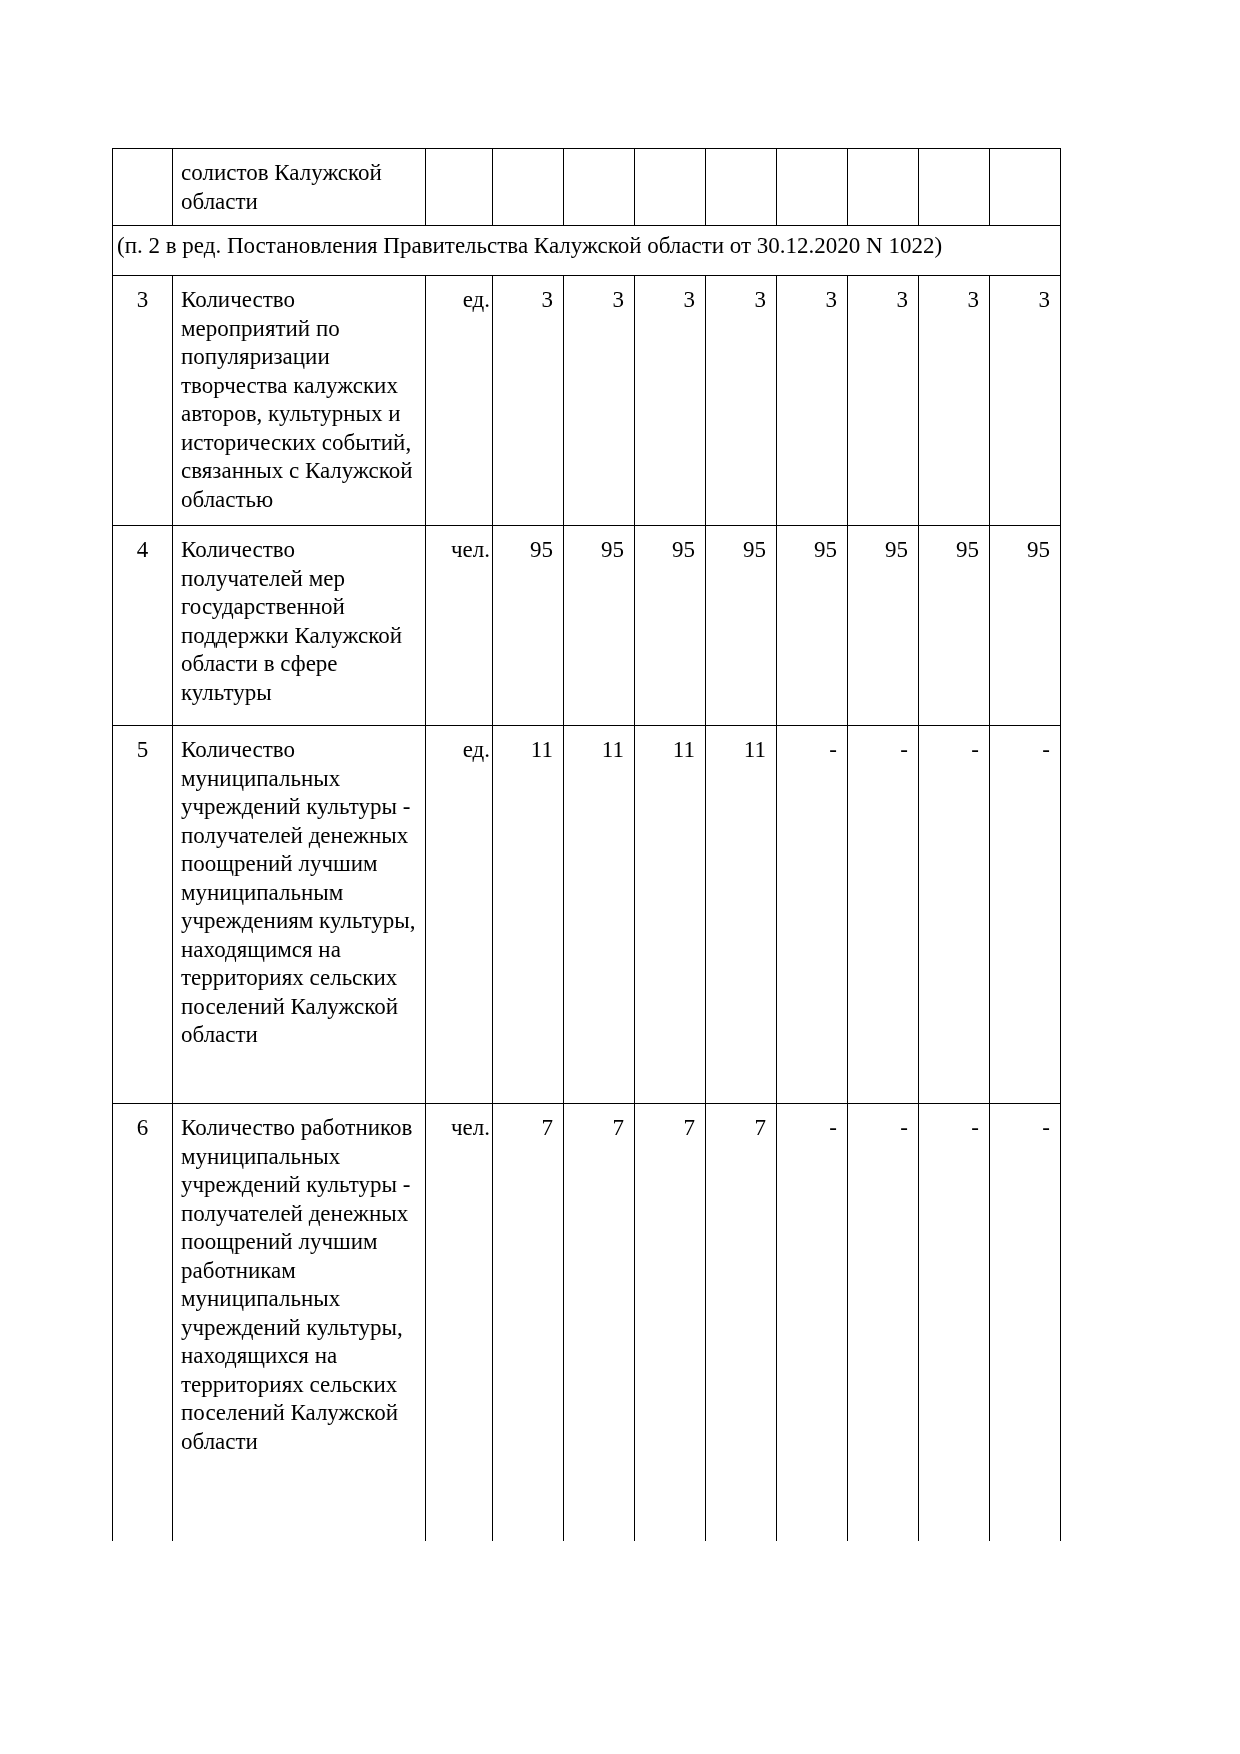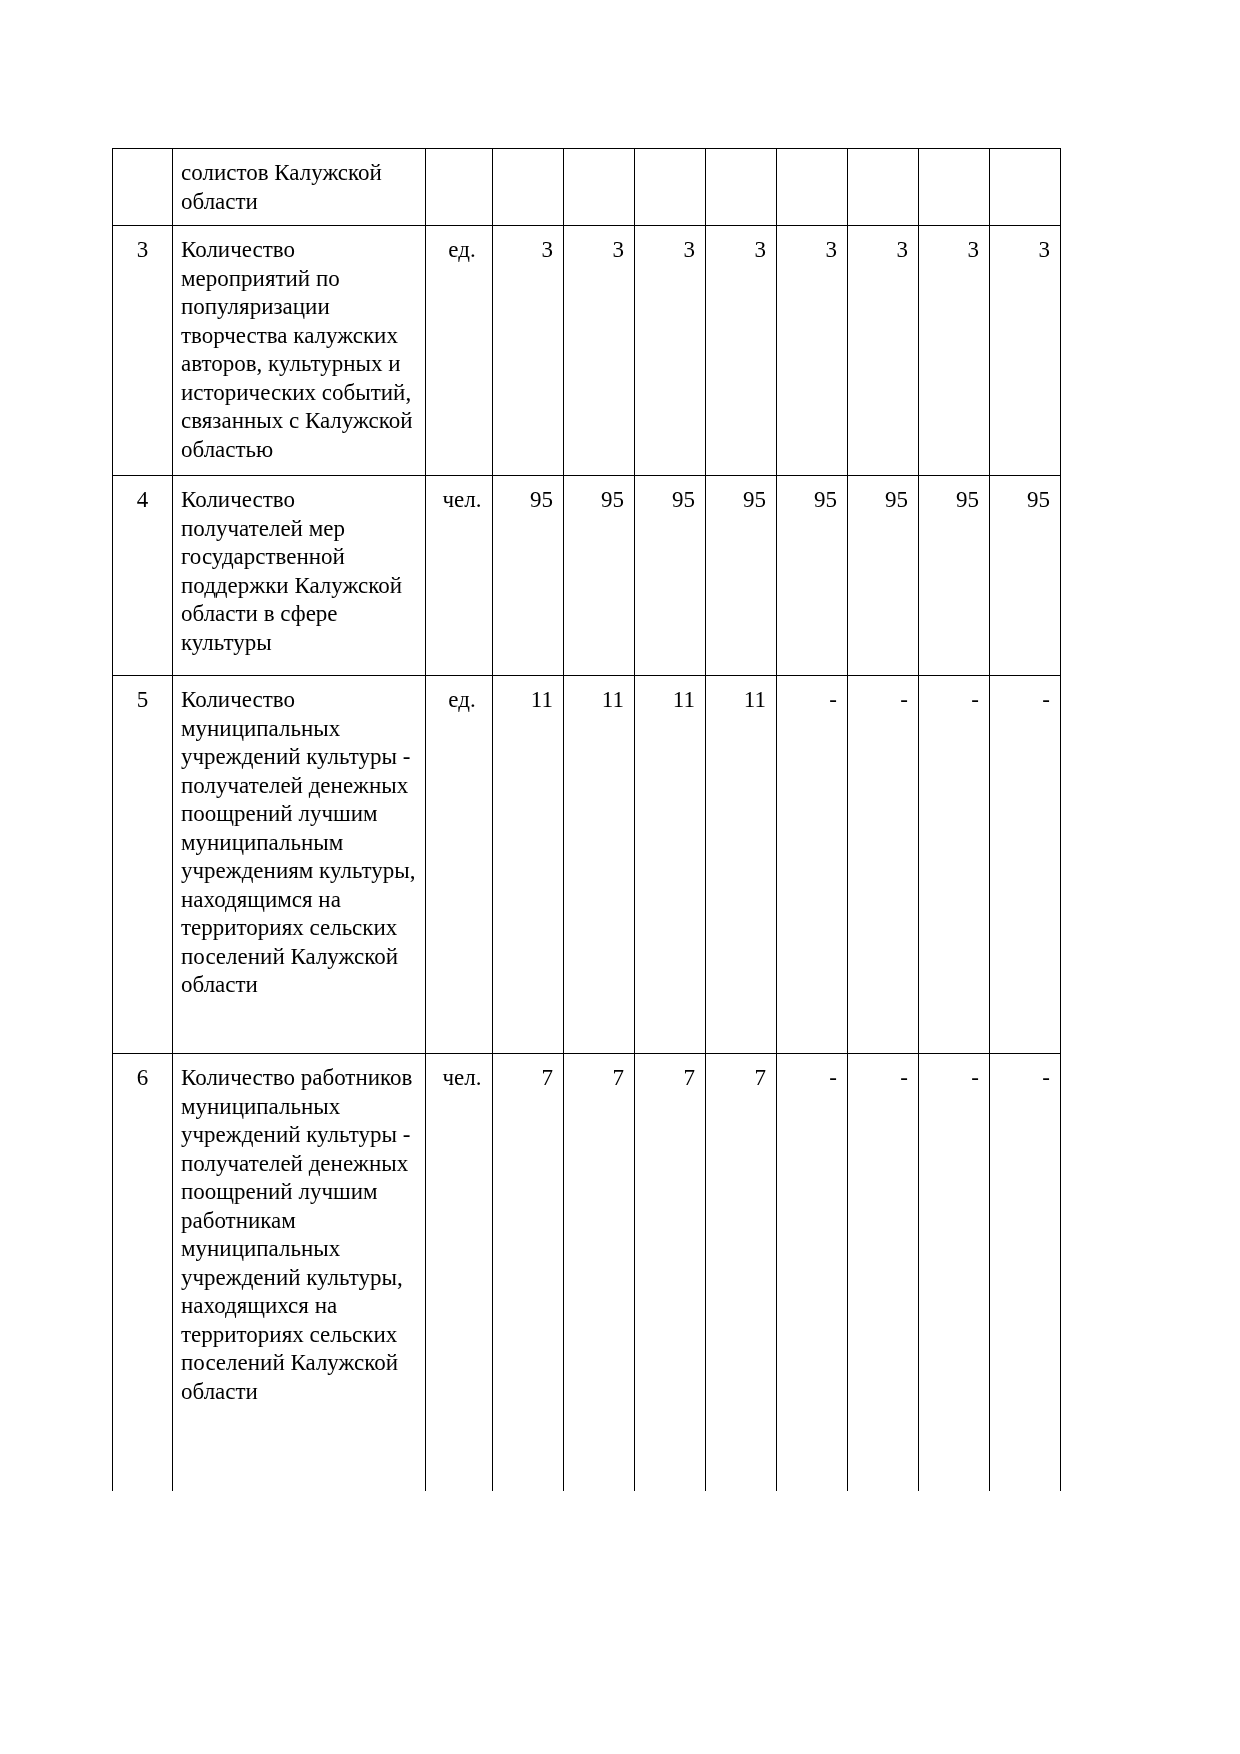--- a/index.html
+++ b/index.html
@@ -39,21 +39,21 @@
   }
   td.c-num {
     text-align: center;
     padding-top: 10px;
   }
   td.c-name {
     text-align: left;
     padding: 10px 8px 8px 8px;
   }
   td.c-unit {
-    text-align: center;
+    text-align: right;
     padding: 10px 2px 16px 8px;
   }
   td.c-val {
     text-align: right;
     padding: 10px 10px 0 2px;
   }
   td.c-note {
     vertical-align: middle;
     text-align: left;
     padding: 6px 4px 6px 4px;
@@ -94,20 +94,23 @@
       <td class="c-val"></td>
       <td class="c-val"></td>
       <td class="c-val"></td>
       <td class="c-val"></td>
       <td class="c-val"></td>
       <td class="c-val"></td>
       <td class="c-val"></td>
       <td class="c-val"></td>
     </tr>
 
+    <tr class="r-note1">
+      <td class="c-note" colspan="11">(п. 2 в ред. Постановления Правительства Калужской области от 30.12.2020 N 1022)</td>
+    </tr>
 
     <tr class="r-3">
       <td class="c-num">3</td>
       <td class="c-name">Количество мероприятий по популяризации творчества калужских авторов, культурных и исторических событий, связанных с Калужской областью</td>
       <td class="c-unit">ед.</td>
       <td class="c-val">3</td>
       <td class="c-val">3</td>
       <td class="c-val">3</td>
       <td class="c-val">3</td>
       <td class="c-val">3</td>

